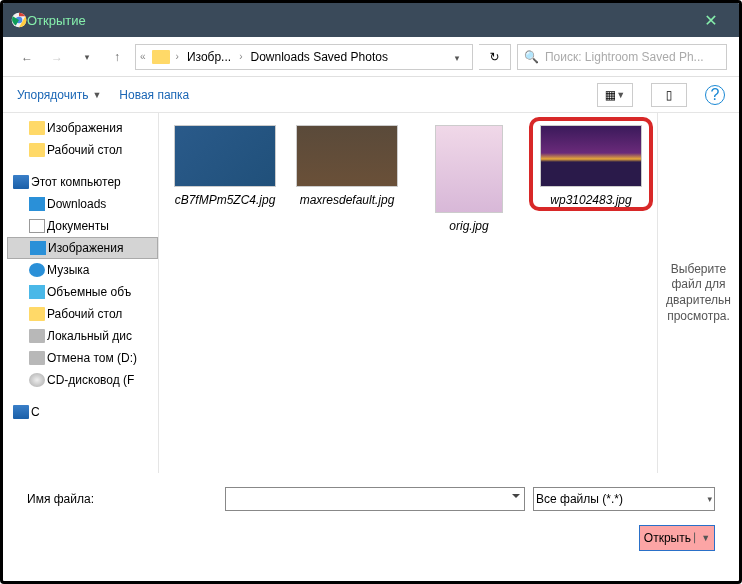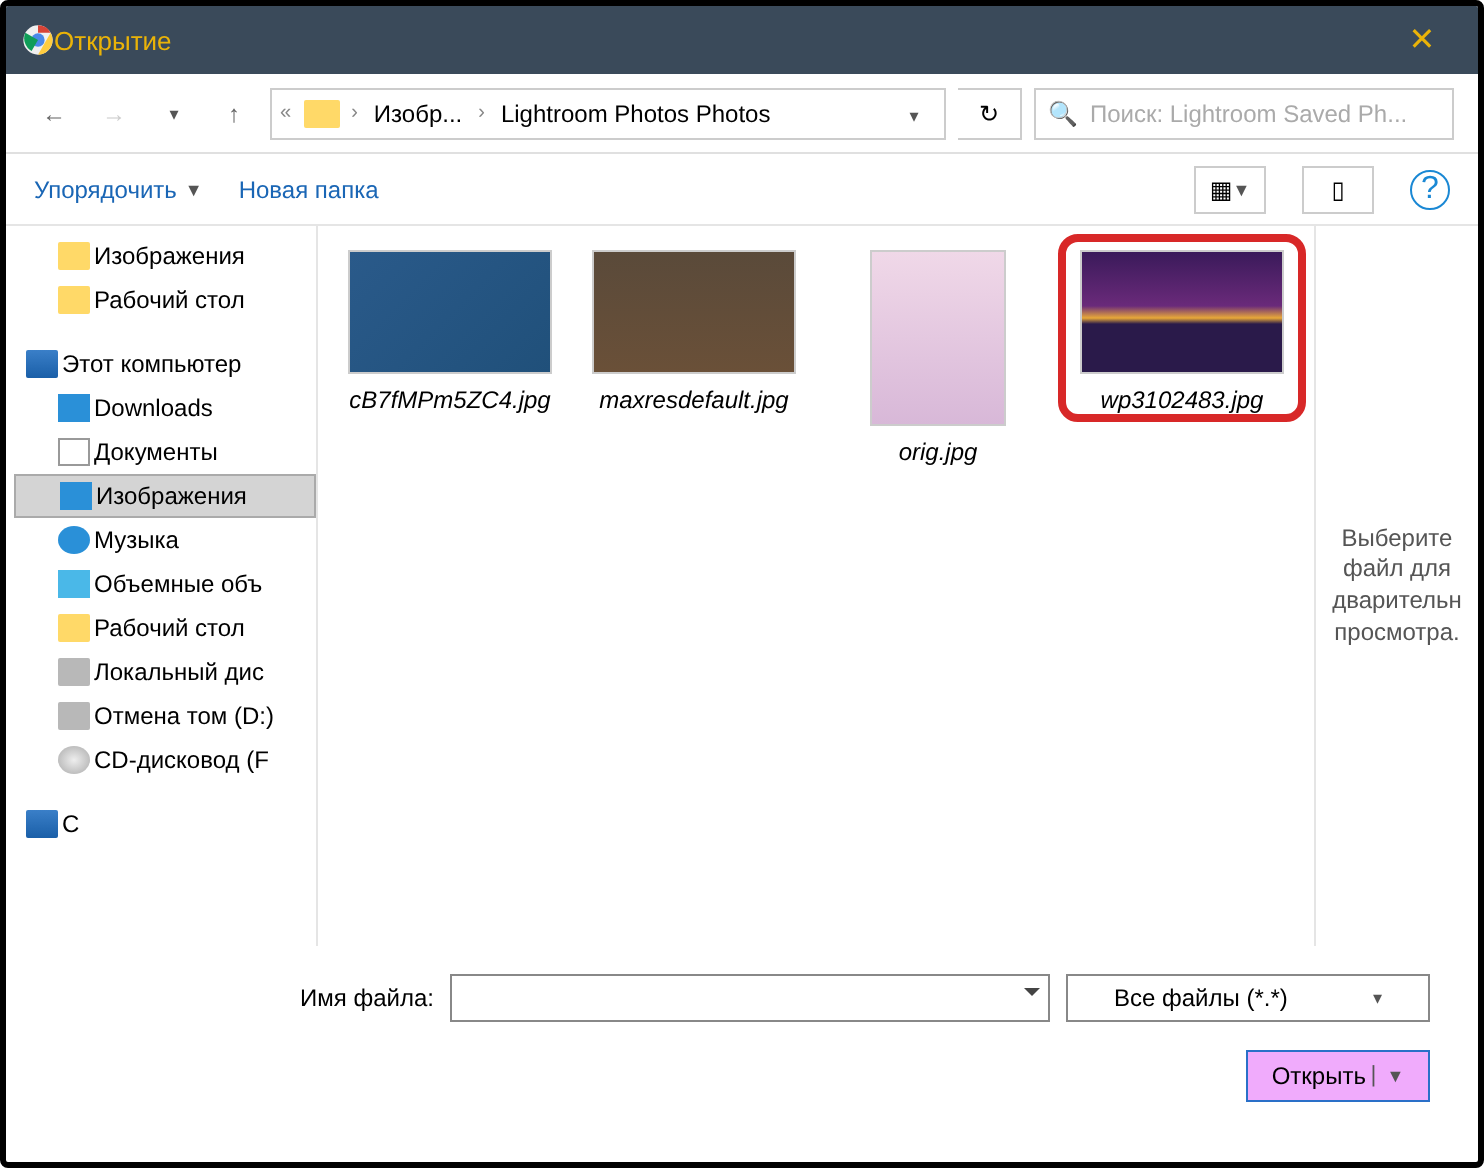--- a/index.html
+++ b/index.html
@@ -1,17 +1,17 @@
 <!DOCTYPE html>
 <html><head>
 <meta charset="utf-8">
 <style>
 * { box-sizing: border-box; margin: 0; padding: 0; font-family: "Segoe UI", Tahoma, sans-serif; font-size: 12px; }
 body { background: #fff; width: 742px; height: 584px; position: relative; border: 3px solid #000; border-radius: 4px; overflow: hidden; }
-.titlebar { background: #3a4a5a; height: 34px; display: flex; align-items: center; padding: 0 8px; color: #eab308; }
+.titlebar { background: #3a4a5a; height: 34px; display: flex; align-items: center; padding: 0 8px; color: #86efac; }
 .titlebar .title { flex: 1; font-size: 13px; }
 .titlebar .close { width: 40px; text-align: center; font-size: 16px; cursor: pointer; }
 .navbar { height: 40px; display: flex; align-items: center; padding: 0 12px; gap: 6px; border-bottom: 1px solid #e0e0e0; }
 .nav-arrow { width: 24px; height: 24px; display: flex; align-items: center; justify-content: center; color: #666; }
 .nav-arrow.disabled { color: #ccc; }
 .breadcrumb { flex: 1; border: 1px solid #ccc; height: 26px; display: flex; align-items: center; padding: 0 4px; gap: 4px; }
 .breadcrumb .folder-mini { width: 18px; height: 14px; background: #ffd968; border-radius: 1px; margin: 0 2px; }
 .breadcrumb .sep { color: #888; font-size: 10px; }
 .breadcrumb .crumb { padding: 0 4px; white-space: nowrap; overflow: hidden; text-overflow: ellipsis; max-width: 60px; }
 .breadcrumb .crumb.full { max-width: 180px; }
@@ -51,26 +51,26 @@
 .thumb.t1 { background: linear-gradient(135deg,#2a5a8a,#20507a); }
 .thumb.t2 { background: linear-gradient(#5a4a3a,#6a5038); }
 .thumb.t3 { background: linear-gradient(#f0d8e8,#d8b8d8); }
 .thumb.t4 { background: linear-gradient(#3a1a5a 0%,#6a2a7a 45%,#e8a838 55%,#2a1a4a 60%); }
 .file.highlight { position: relative; }
 .file.highlight .ring { position: absolute; top: -8px; left: -8px; right: -8px; height: 94px; border: 4px solid #d82828; border-radius: 10px; pointer-events: none; }
 .fname { word-break: break-word; line-height: 1.25; }
 .preview { width: 82px; border-left: 1px solid #e5e5e5; display: flex; align-items: center; justify-content: center; text-align: center; padding: 8px; color: #555; line-height:1.3;}
 .footer { padding: 14px 24px 18px; }
 .frow { display: flex; align-items: center; gap: 8px; margin-bottom: 14px;}
-.flabel { width: 190px; text-align: right; }
+.flabel { width: 190px; }
 .fname-input { flex: 1; height: 24px; border: 1px solid #888; padding: 0 4px; position:relative;}
 .fname-input::after{content:"";position:absolute;right:4px;top:6px;border:4px solid transparent;border-top-color:#444;}
-.filter { width: 182px; height: 24px; border: 1px solid #888; padding: 0 23px; display: flex; align-items: center; justify-content: space-between;}
+.filter { width: 182px; height: 24px; border: 1px solid #888; padding: 0 2px; display: flex; align-items: center; justify-content: space-between;}
 .btns { display: flex; justify-content: flex-end; gap: 10px; }
-.btn { width: 92px; height: 26px; border: 1px solid #999; background: #f0abfc; display: flex; align-items: center; justify-content: center;}
+.btn { width: 76px; height: 26px; border: 1px solid #999; background: #fca5a5; display: flex; align-items: center; justify-content: center;}
 .btn.primary { border: 1px solid #2a70c8; }
 .caret{font-size:9px;color:#555;}
 .chicon{width:16px;height:16px;}
 </style>
 </head>
 <body>
 
 <div class="titlebar">
   <svg class="chicon" viewBox="0 0 24 24">
       <circle cx="12" cy="12" r="11" fill="#f0f0f0"></circle>
@@ -89,21 +89,21 @@
   <div class="nav-arrow">
       <span class="caret">▾</span>
     </div>
   <div class="nav-arrow">↑</div>
   <div class="breadcrumb">
     <span class="sep">«</span>
     <span class="folder-mini"></span>
     <span class="sep">›</span>
     <span class="crumb">Изобр...</span>
     <span class="sep">›</span>
-    <span class="crumb full">Lightroom Photos Photos</span>
+    <span class="crumb full">Downloads Saved Photos</span>
     <div style="flex:1"></div>
     <span class="bc-drop"><span class="caret">▾</span></span>
   </div>
   <div class="refresh-btn">↻</div>
   <div class="search">
     <span>🔍</span>
     <span>Поиск: Lightroom Saved Ph...</span>
   </div>
 </div>
 

